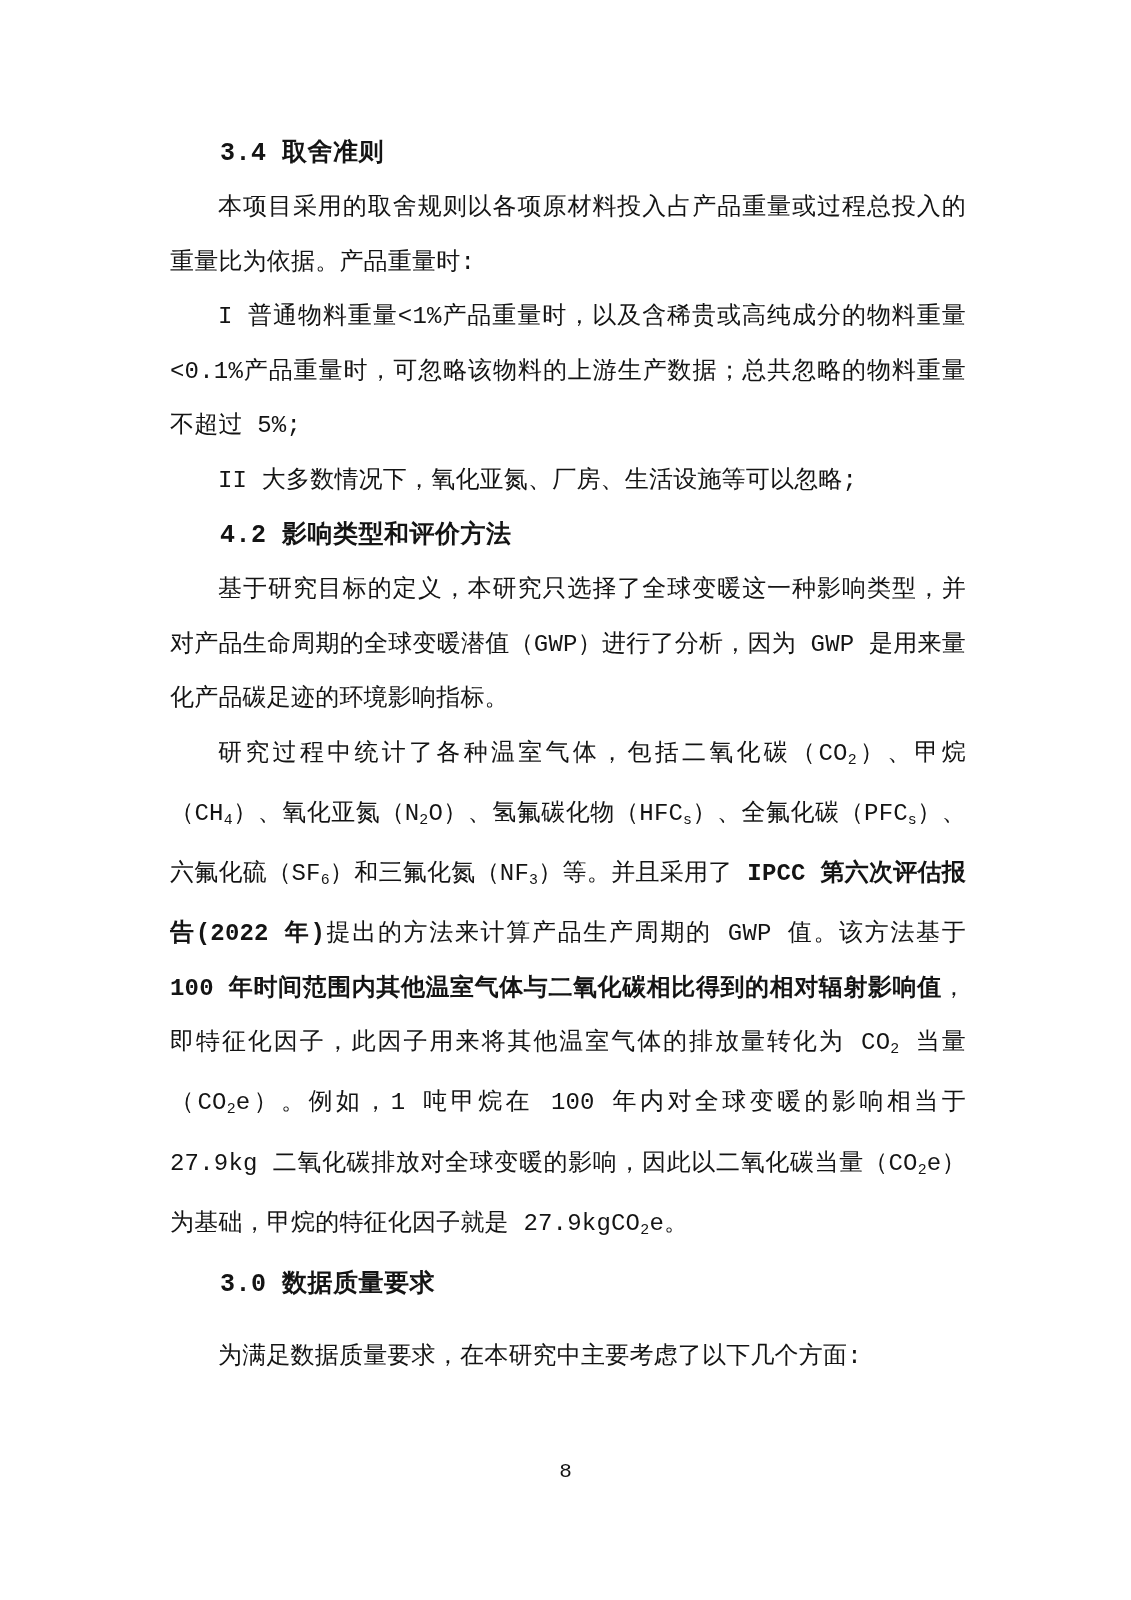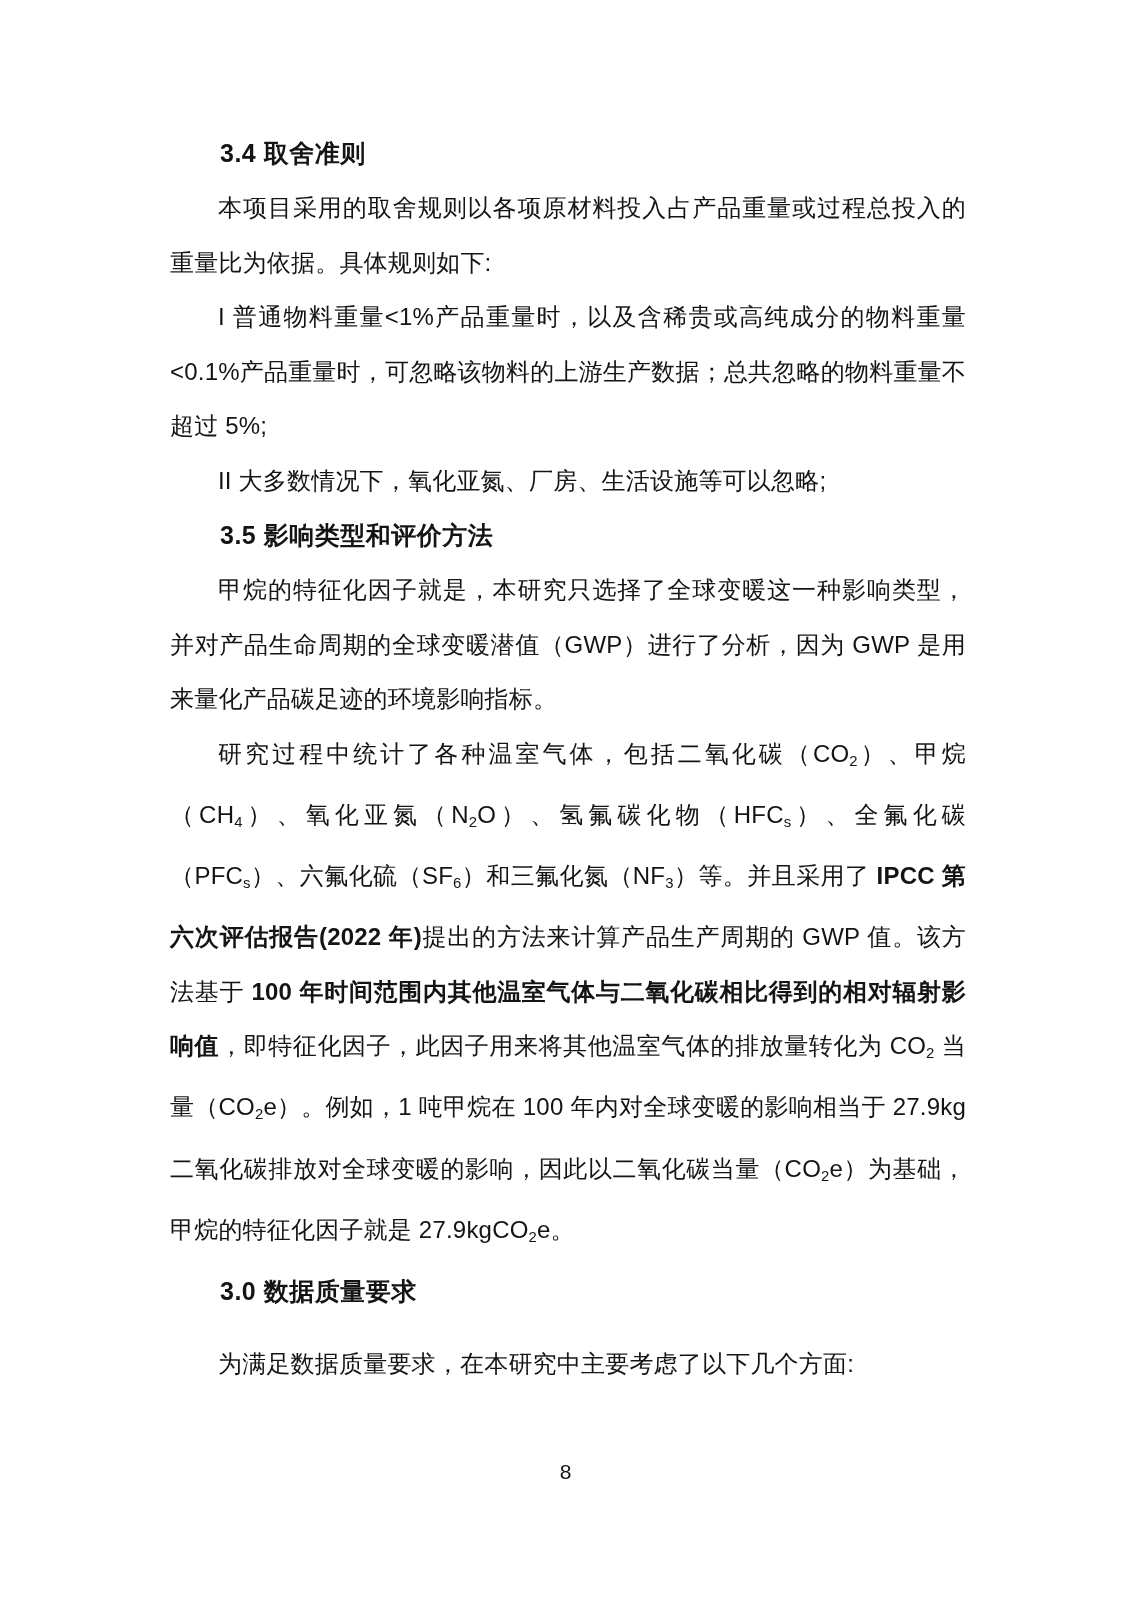--- a/index.html
+++ b/index.html
@@ -6,21 +6,21 @@
     margin: 0;
     padding: 0;
     background: #ffffff;
   }
   .page {
     position: relative;
     width: 1131px;
     height: 1508px;
     background: #ffffff;
     overflow: hidden;
-    font-family: Liberation Sans, sans-serif;
+    font-family: Liberation Mono, monospace;
     color: #141414;
   }
   .content {
     position: absolute;
     left: 170px;
     top: 126px;
     width: 796px;
   }
   .heading {
     font-size: 25px;
@@ -57,27 +57,27 @@
   }
 </style>
 </head>
 <body>
 
 <div class="page">
   <div class="content">
 
     <p class="heading">3.4 取舍准则</p>
 
-    <p class="para">本项目采用的取舍规则以各项原材料投入占产品重量或过程总投入的重量比为依据。具体规则如下:</p>
+    <p class="para">本项目采用的取舍规则以各项原材料投入占产品重量或过程总投入的重量比为依据。产品重量时:</p>
     <p class="para">I 普通物料重量&lt;1%产品重量时，以及含稀贵或高纯成分的物料重量&lt;0.1%产品重量时，可忽略该物料的上游生产数据；总共忽略的物料重量不超过 5%;</p>
     <p class="para">II 大多数情况下，氧化亚氮、厂房、生活设施等可以忽略;</p>
 
-    <p class="heading">3.5 影响类型和评价方法</p>
+    <p class="heading">4.2 影响类型和评价方法</p>
 
-    <p class="para">甲烷的特征化因子就是，本研究只选择了全球变暖这一种影响类型，并对产品生命周期的全球变暖潜值（GWP）进行了分析，因为 GWP 是用来量化产品碳足迹的环境影响指标。</p>
+    <p class="para">基于研究目标的定义，本研究只选择了全球变暖这一种影响类型，并对产品生命周期的全球变暖潜值（GWP）进行了分析，因为 GWP 是用来量化产品碳足迹的环境影响指标。</p>
     <p class="para"><span>研究过程中统计了各种温室气体，包括二氧化碳（CO</span><span class="sub">2</span><span>）、甲烷（CH</span><span class="sub">4</span><span>）、氧化亚氮（N</span><span class="sub">2</span><span>O）、氢氟碳化物（HFC</span><span class="sub">s</span><span>）、全氟化碳（PFC</span><span class="sub">s</span><span>）、六氟化硫（SF</span><span class="sub">6</span><span>）和三氟化氮（NF</span><span class="sub">3</span><span>）等。并且采用了 </span><span class="b">IPCC 第六次评估报告(2022 年)</span><span>提出的方法来计算产品生产周期的 GWP 值。该方法基于 </span><span class="b">100 年时间范围内其他温室气体与二氧化碳相比得到的相对辐射影响值</span><span>，即特征化因子，此因子用来将其他温室气体的排放量转化为 CO</span><span class="sub">2</span><span> 当量（CO</span><span class="sub">2</span><span>e）。例如，1 吨甲烷在 100 年内对全球变暖的影响相当于 27.9kg 二氧化碳排放对全球变暖的影响，因此以二氧化碳当量（CO</span><span class="sub">2</span><span>e）为基础，甲烷的特征化因子就是 27.9kgCO</span><span class="sub">2</span><span>e。</span></p>
 
     <p class="heading space-after">3.0 数据质量要求</p>
 
     <p class="para">为满足数据质量要求，在本研究中主要考虑了以下几个方面:</p>
 
   </div>
 
   <div class="page-number">8</div>
 </div>

